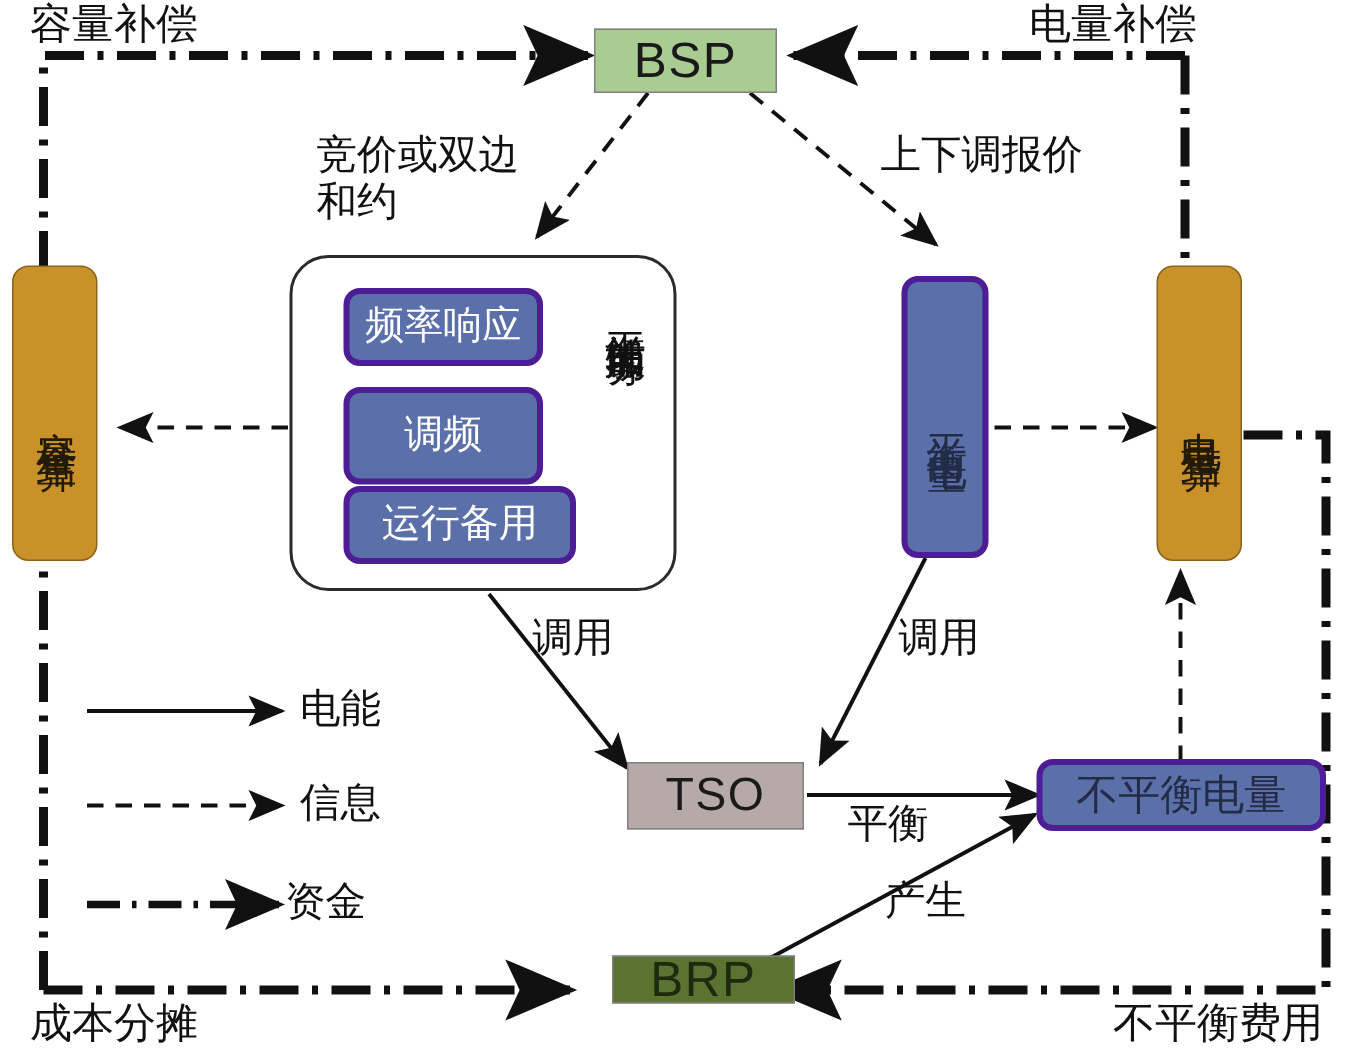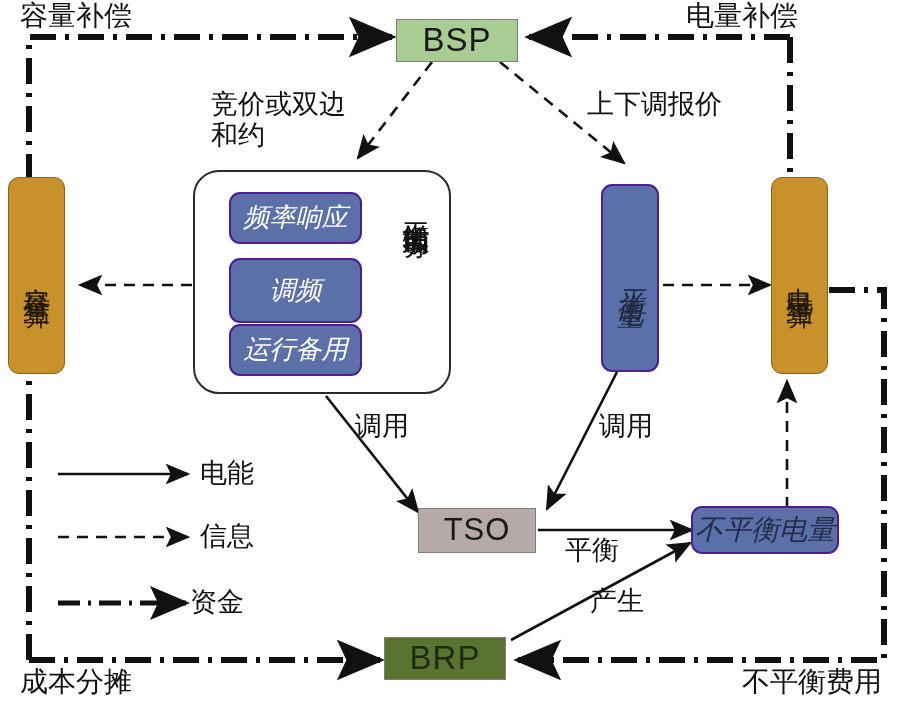--- a/index.html
+++ b/index.html
@@ -17,21 +17,21 @@
 
   
   .rect{border:1px solid #7f7f7f;}
   .bsp{background:#a9cc92;color:#1a1a1a;font-family:"Liberation Sans","DejaVu Sans",sans-serif;font-size:33px;letter-spacing:1px;}
   .brp{background:#5b7331;color:#1e2a10;font-family:"Liberation Sans","DejaVu Sans",sans-serif;font-size:33px;letter-spacing:1px;}
   .tso{background:#b5aaa7;color:#1a1a1a;font-family:"Liberation Sans","DejaVu Sans",sans-serif;font-size:31px;letter-spacing:1px;}
 
   
   .round{border-radius:11px;border:1px solid #3c4a77;}
   .gold{background:#c8912a;border:1px solid #8a6418;color:#231a07;}
-  .blue{background:#5b6fa9;border:2px solid #4c1d95;font-style:italic;}
+  .blue{background:#5b6fa9;border:4px solid #4c1d95;}
   .blue-white{color:#ffffff;}
   .blue-dark{color:#232c46;}
 
   
   .vert span{writing-mode:vertical-rl;text-orientation:upright;letter-spacing:5px;}
 
   
   .lbl{position:absolute;color:#111111;white-space:pre;line-height:1.16;}
   .lbl-27{font-size:27px;}
   .lbl-28{font-size:28px;}
@@ -134,53 +134,53 @@
   <div class="group-box" style="left:193px;top:170px;width:258px;height:224px;"></div>
 
   <div class="group-label vert" style="left:403px;top:190px;width:34px;height:190px;">
     <span>平衡辅助服务</span>
   </div>
 
   <div class="node rect bsp" style="left:396px;top:19px;width:122px;height:43px;">
     <span>BSP</span>
   </div>
 
-  <div class="node rect brp" style="left:384px;top:637px;width:122px;height:43px;">
+  <div class="node rect brp" style="left:408px;top:637px;width:122px;height:32px;">
     <span>BRP</span>
   </div>
 
   <div class="node rect tso" style="left:418px;top:508px;width:118px;height:45px;">
     <span>TSO</span>
   </div>
 
   <div class="node round gold vert" style="left:8px;top:177px;width:57px;height:197px;font-size:27px;">
     <span>容量结算</span>
   </div>
 
   <div class="node round gold vert" style="left:771px;top:177px;width:57px;height:197px;font-size:27px;">
     <span>电量结算</span>
   </div>
 
   <div class="node round blue blue-dark vert" style="left:601px;top:184px;width:58px;height:188px;font-size:27px;">
     <span>平衡电量</span>
   </div>
 
-  <div class="node round blue blue-dark" style="left:691px;top:506px;width:148px;height:48px;font-size:28px;">
+  <div class="node round blue blue-dark" style="left:691px;top:506px;width:193px;height:48px;font-size:28px;">
     <span>不平衡电量</span>
   </div>
 
   <div class="node round blue blue-white" style="left:229px;top:192px;width:133px;height:52px;font-size:26px;">
     <span>频率响应</span>
   </div>
 
   <div class="node round blue blue-white" style="left:229px;top:258px;width:133px;height:65px;font-size:26px;">
     <span>调频</span>
   </div>
 
-  <div class="node round blue blue-white" style="left:229px;top:324px;width:133px;height:52px;font-size:26px;">
+  <div class="node round blue blue-white" style="left:229px;top:324px;width:155px;height:52px;font-size:26px;">
     <span>运行备用</span>
   </div>
 
   <div class="lbl lbl-28" style="left:20px;top:0px;">容量补偿</div>
 
   <div class="lbl lbl-28" style="left:686px;top:0px;">电量补偿</div>
 
   <div class="lbl lbl-28" style="left:20px;top:666px;">成本分摊</div>
 
   <div class="lbl lbl-28" style="left:742px;top:666px;">不平衡费用</div>

